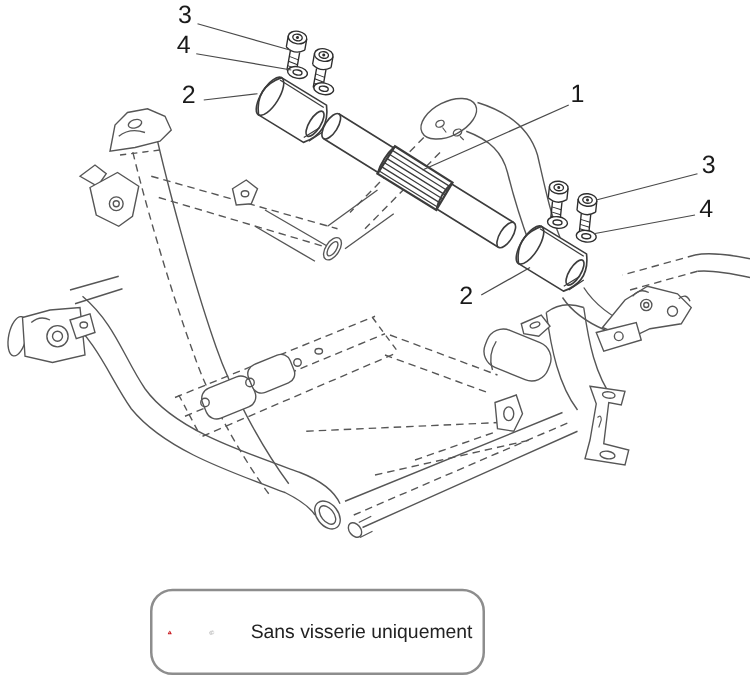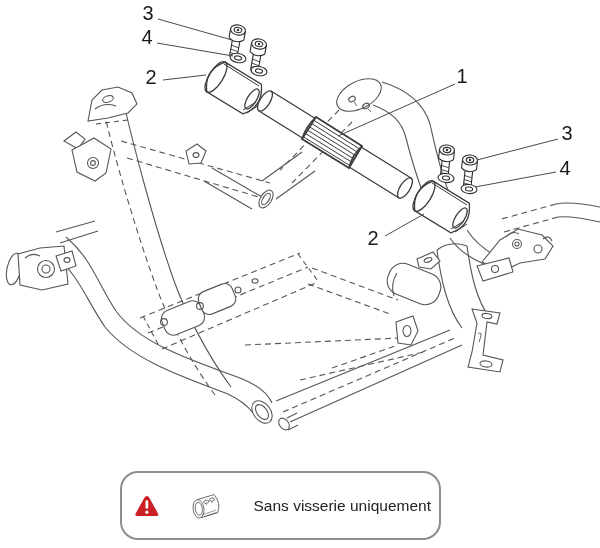--- a/index.html
+++ b/index.html
@@ -1,21 +1,21 @@
 <!DOCTYPE html>
 <html><head>
 <meta charset="utf-8">
 <style>
   html,body{margin:0;padding:0;background:#fff;}
   #stage{position:relative;width:600px;height:548px;background:#ffffff;overflow:hidden;
          font-family:"Liberation Sans", sans-serif;}
   #art{position:absolute;left:0;top:0;}
   .callout{position:absolute;transform:translate(-50%,-50%);font-size:20px;color:#1a1a1a;
            font-family:"Liberation Sans",sans-serif;user-select:none;}
-  .warning-box{position:absolute;left:120px;top:471px;width:321px;height:69px;
+  .warning-box{position:absolute;left:120px;top:471px;width:268px;height:69px;
                border:2px solid #8d8d8d;border-radius:18px;box-sizing:border-box;
                display:flex;align-items:center;gap:29px;padding:0 8px 0 12px;background:#fff;}
   .warning-text{font-size:15.5px;line-height:21px;color:#222;white-space:nowrap;}
 </style>
 </head>
 <body>
 
 <div id="stage">
 
   <svg id="art" width="600" height="548" viewBox="0 0 600 548">

